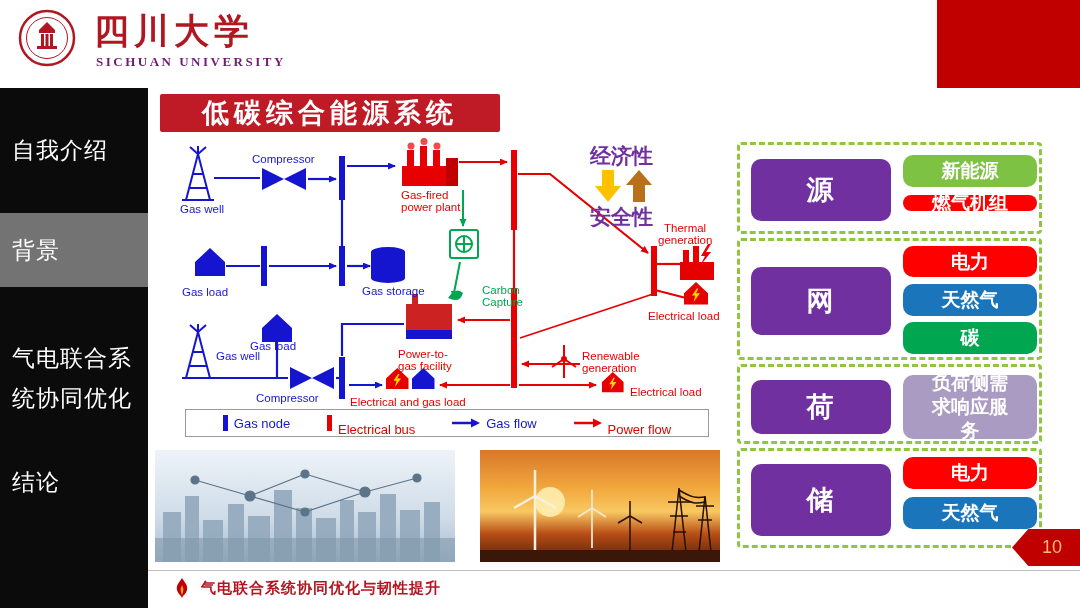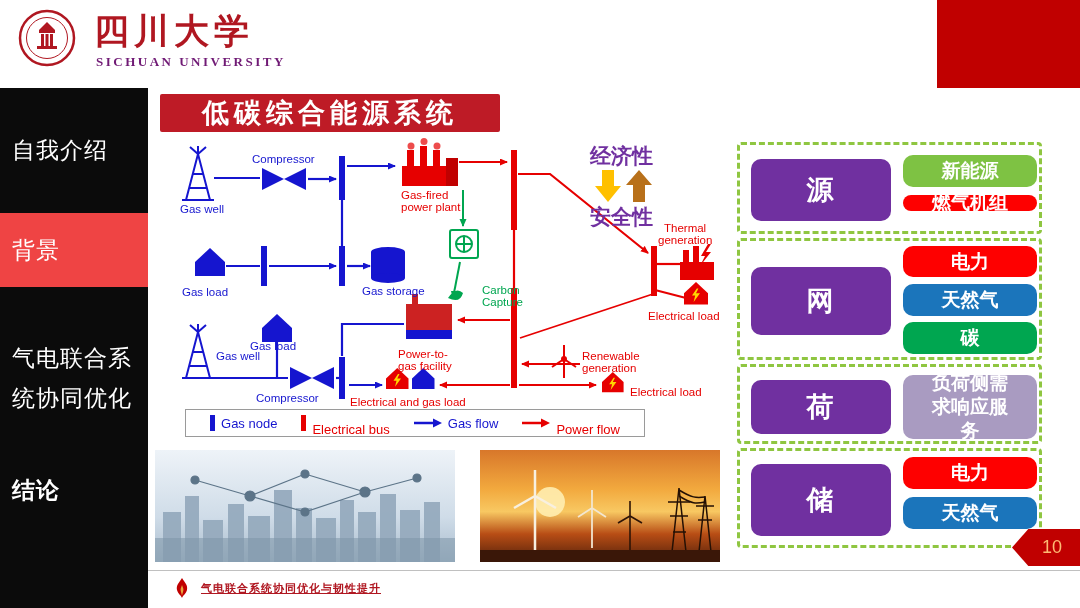--- a/index.html
+++ b/index.html
@@ -10,32 +10,32 @@
   .header { position:absolute; top:0; left:0; width:1080px; height:88px; background:#fff; }
   .seal { position:absolute; left:18px; top:9px; }
   .uni-cn { position:absolute; left:94px; top:8px; font-family:Liberation Mono, monospace; font-size:35px; font-weight:bold; color:#B01721; letter-spacing:5px; }
   .uni-en { position:absolute; left:96px; top:54px; font-family:"Liberation Serif",serif; font-size:13px; font-weight:bold; color:#701a75; letter-spacing:2.5px; }
   .header-red { position:absolute; right:0; top:0; width:143px; height:88px; background:#C00000; }
 
   
   .sidebar { position:absolute; left:0; top:88px; width:148px; height:520px; background:#0b0b0b; color:#fff; }
   .nav-item { position:absolute; left:0; width:148px; font-size:23px; letter-spacing:1px; padding-left:12px; }
   #nav-0 { top:47px; }
-  .nav-active { top:125px; height:74px; background:#ef4444; line-height:74px; width:148px; }
+  .nav-active { top:125px; height:74px; background:#737373; line-height:74px; width:148px; }
   #nav-2 { top:250px; line-height:40px; padding-right:0; }
-  #nav-3 { top:387px;font-weight:bold; }
+  #nav-3 { top:379px; }
 
   
   .title-banner { position:absolute; left:160px; top:94px; width:340px; height:38px; background:#BE1B26; border-radius:2px; color:#fff; font-size:27px; font-weight:bold; letter-spacing:5px; text-align:center; line-height:38px; }
 
   
   .diagram { position:absolute; left:150px; top:138px; font-family:"Liberation Sans",sans-serif; }
 
   
-  .legend { position:absolute; left:185px; top:409px; width:460px; height:28px; border:1px solid #9a9a9a; display:flex; align-items:center; justify-content:space-evenly; font-size:13px; background:#fff; }
+  .legend { position:absolute; left:185px; top:409px; width:524px; height:28px; border:1px solid #9a9a9a; display:flex; align-items:center; justify-content:space-evenly; font-size:13px; background:#fff; }
   .leg-item { display:flex; align-items:center; gap:6px; }
   .leg-bar { width:5px; height:16px; display:inline-block; }
   .c-blue { color:#1515CF; }
   .c-red { color:#E60000;margin-top:12px; }
 
   
   .group { position:absolute; left:737px; width:305px; border:3px dashed #8FC641; border-radius:4px; }
   #g1 { top:142px; height:92px; }
   #g2 { top:238px; height:122px; }
   #g3 { top:364px; height:80px; }
@@ -43,21 +43,21 @@
   .gname { position:absolute; left:11px; width:140px; background:#7030A0; border-radius:10px; color:#fff; font-size:27px; font-weight:bold; display:flex; align-items:center; justify-content:center; letter-spacing:2px; }
   .tag { position:absolute; left:163px; width:134px; border-radius:10px; color:#fff; font-size:19px; font-weight:bold; display:flex; align-items:center; justify-content:center; text-align:center; line-height:1.25; }
 
   
   .photo1 { position:absolute; left:155px; top:450px; width:300px; height:112px; overflow:hidden; }
   .photo2 { position:absolute; left:480px; top:450px; width:240px; height:112px; overflow:hidden; }
 
   
   .footer-line { position:absolute; left:148px; top:570px; width:932px; border-top:1px solid #c0c0c0; }
   .footer { position:absolute; left:172px; top:577px; display:flex; align-items:center; gap:9px; }
-  .footer-text { color:#B01721; font-size:11px; font-weight:bold; letter-spacing:1px;text-decoration:underline; }
+  .footer-text { color:#B01721; font-size:15px; font-weight:bold; letter-spacing:1px; }
   .page-tag { position:absolute; left:1012px; top:529px; width:68px; height:37px; background:#C00000; clip-path:polygon(24% 0, 100% 0, 100% 100%, 24% 100%, 0 50%); color:#fdba74; font-size:18px; display:flex; align-items:center; justify-content:center; padding-left:12px; }
 
   svg text { font-family:"Liberation Sans",sans-serif; }
 </style>
 </head>
 <body>
 
 <div class="slide">
 
   <div class="header">

